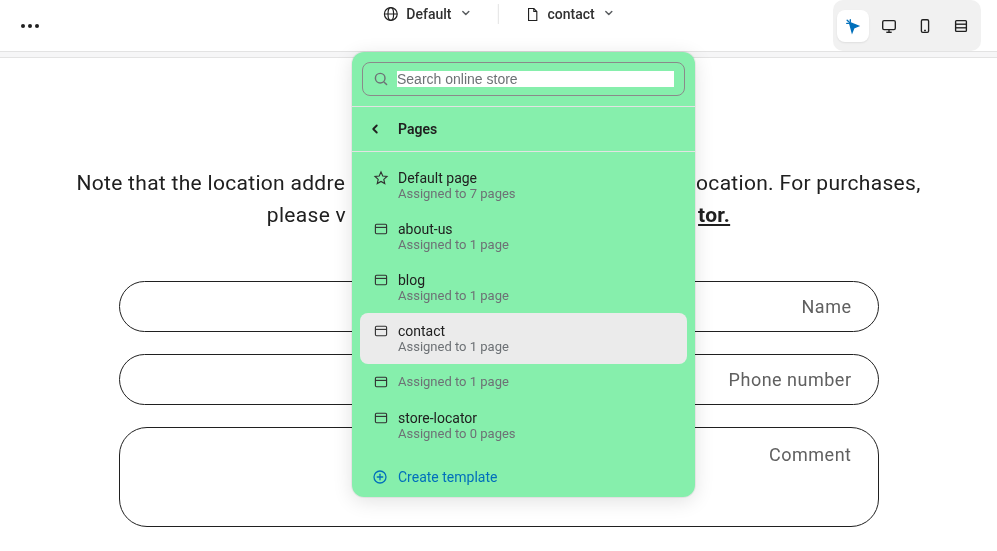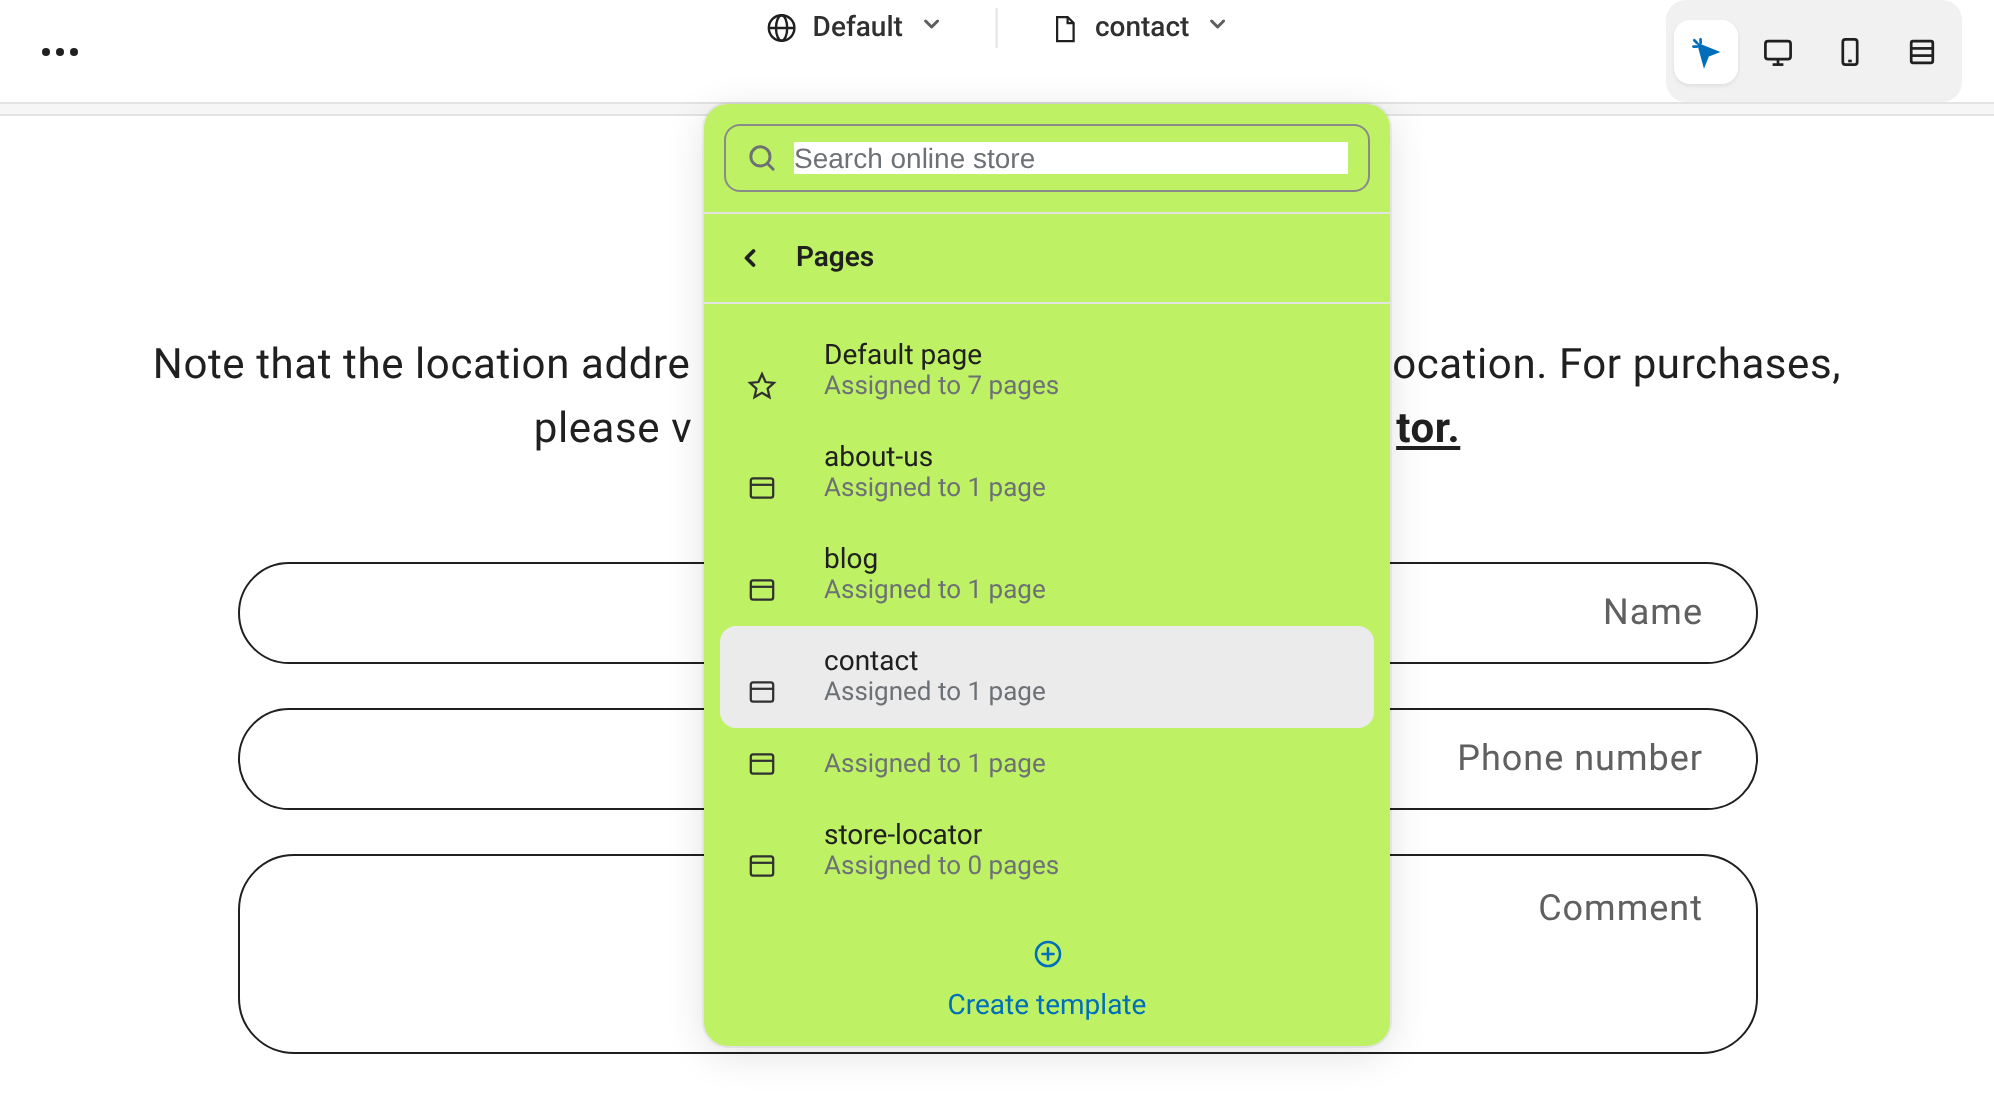--- a/index.html
+++ b/index.html
@@ -115,21 +115,21 @@
     .form-field.textarea {
       border-radius: 28px;
       height: 100px;
       padding-top: 16px;
     }
     .dropdown {
       position: absolute;
       top: 52px;
       left: 352px;
       width: 343px;
-      background: #bef264;
+      background: #86efac;
       border-radius: 12px;
       box-shadow: 0 4px 20px rgba(0,0,0,0.12), 0 0 0 1px rgba(0,0,0,0.05);
       z-index: 100;
       padding-bottom: 8px;
     }
     .search-wrap {
       padding: 10px;
     }
     .search-box {
       display: flex;
@@ -156,22 +156,22 @@
       border-bottom: 1px solid #e3e3e3;
       font-weight: 600;
       font-size: 14px;
       color: #202020;
     }
     .template-list {
       padding: 8px;
     }
     .template-item {
       display: flex;
-      align-items: flex-end;
-      gap: 22px;
+      align-items: flex-start;
+      gap: 8px;
       padding: 10px 12px;
       border-radius: 8px;
       cursor: pointer;
     }
     .template-item.selected { background: #ebebeb; }
     .template-item .icon-slot {
       width: 18px;
       display: flex;
       justify-content: center;
     }
@@ -186,21 +186,20 @@
     .template-sub {
       font-size: 13px;
       color: #6d7175;
     }
     .create-row {
       display: flex;
       align-items: center;
       gap: 10px;
       padding: 10px 20px 4px;
       cursor: pointer;
-      flex-direction: column;
     }
     .create-row .label {
       color: #006fbb;
       font-size: 14px;
     }
     .chev-down { color: #5c5f62; }
     .icon-globe, .icon-page, .icon-star, .icon-window, .icon-chev-left, .icon-plus, .icon-search {
       display: inline-flex;
     }
   </style>

